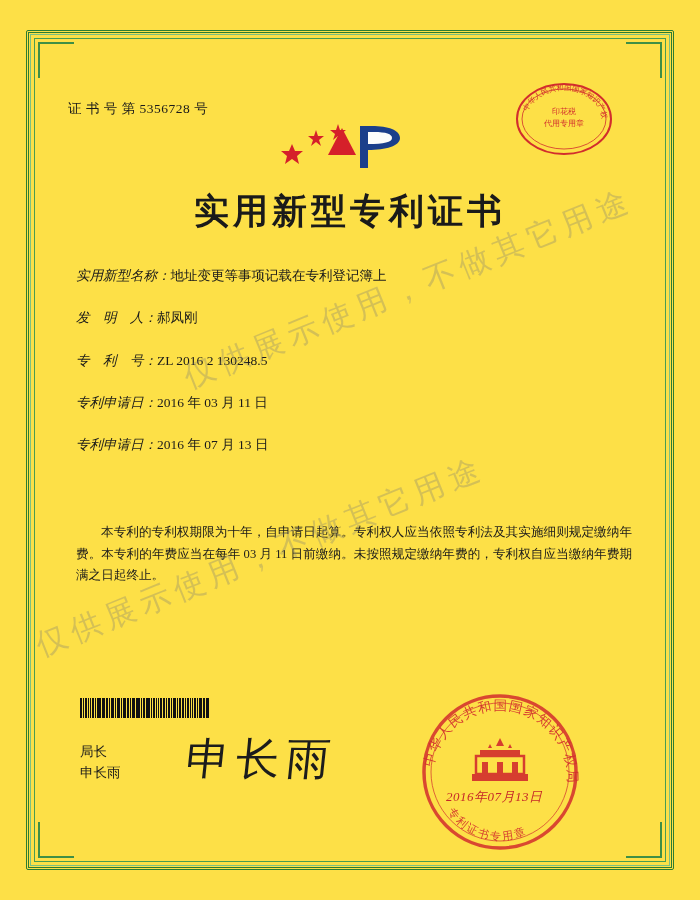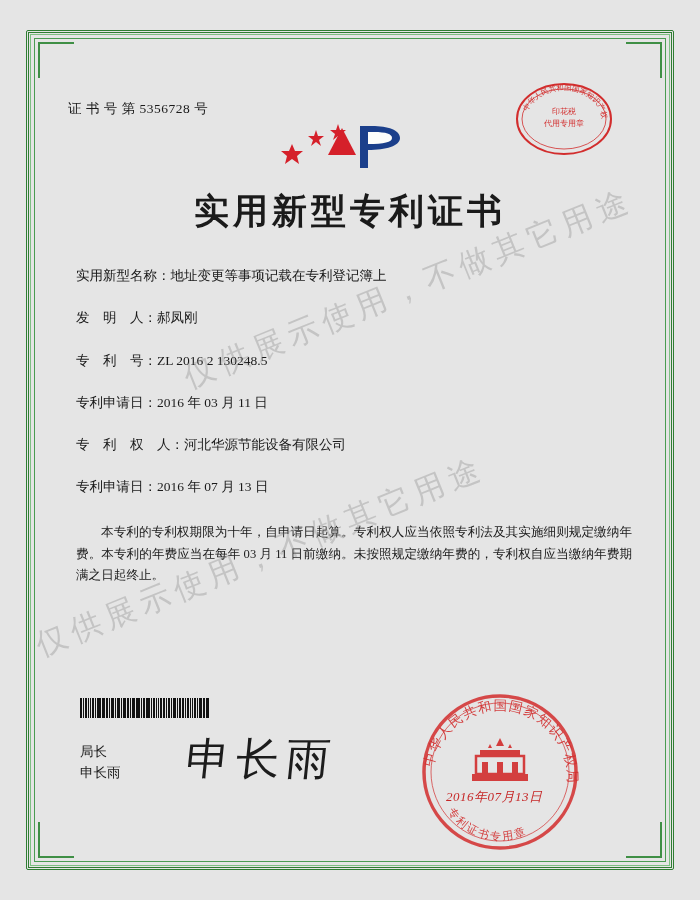--- a/index.html
+++ b/index.html
@@ -14,21 +14,21 @@
     color: #1a1a1a;
     overflow: hidden;
     position: relative;
   }
 
   .page {
     position: absolute;
     left: 0; top: 0;
     width: 700px;
     height: 900px;
-    background: #e5e5e5;
+    background: #fde047;
   }
 
   
   .border-outer {
     position: absolute;
     left: 26px; top: 30px;
     right: 26px; bottom: 30px;
     border: 3px double #2e7d32;
     border-radius: 2px;
   }
@@ -102,20 +102,21 @@
     font-size: 13.5px;
     line-height: 1.5;
   }
   .field-row {
     margin-bottom: 22px;
     white-space: nowrap;
   }
   .field-label {
     display: inline-block;
     font-size: 13.5px;
+    font-style: italic;
   }
   .field-value {
     display: inline-block;
     font-size: 13.5px;
   }
 
   .paragraphs {
     position: absolute;
     left: 18px; top: 452px;
     width: 556px;
@@ -248,23 +249,20 @@
         <span class="field-label">实用新型名称：</span><span class="field-value">地址变更等事项记载在专利登记簿上</span>
       </div>
       <div class="field-row">
         <span class="field-label">发　明　人：</span><span class="field-value">郝凤刚</span>
       </div>
       <div class="field-row">
         <span class="field-label">专　利　号：</span><span class="field-value">ZL 2016 2 130248.5</span>
       </div>
       <div class="field-row">
         <span class="field-label">专利申请日：</span><span class="field-value">2016 年 03 月 11 日</span>
-      </div>
-      <div class="field-row">
-        <span class="field-label">专　利　权　人：</span><span class="field-value">河北华源节能设备有限公司</span>
       </div>
       <div class="field-row">
         <span class="field-label">专利申请日：</span><span class="field-value">2016 年 07 月 13 日</span>
       </div>
     </div>
 
     <div class="paragraphs">
       <p>本专利的专利权期限为十年，自申请日起算。专利权人应当依照专利法及其实施细则规定缴纳年费。本专利的年费应当在每年 03 月 11 日前缴纳。未按照规定缴纳年费的，专利权自应当缴纳年费期满之日起终止。</p>
     </div>
 

